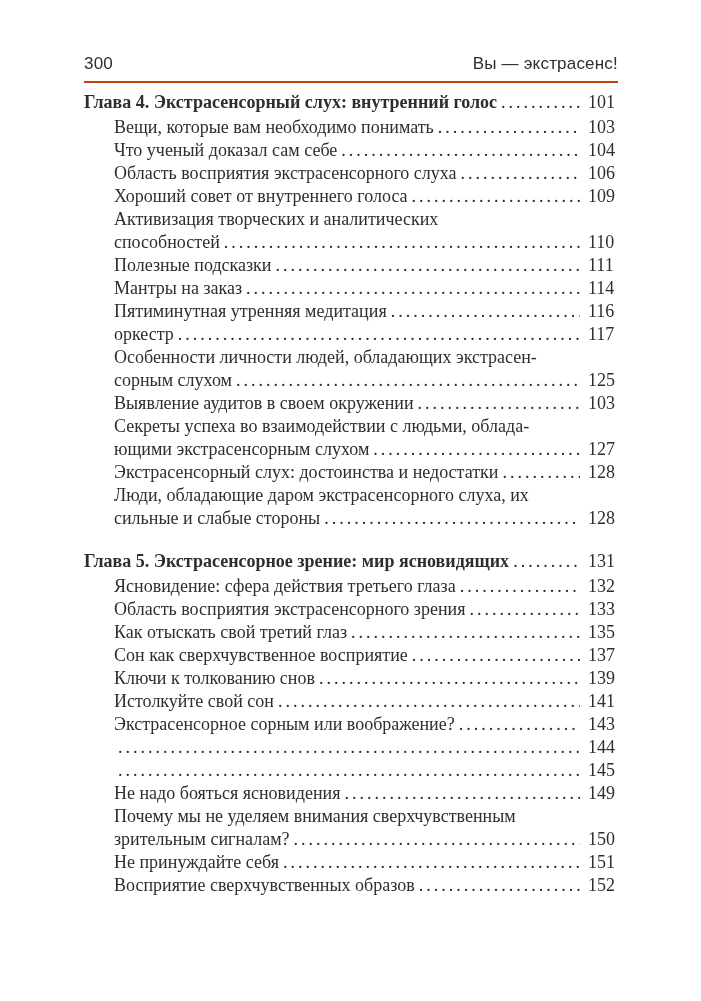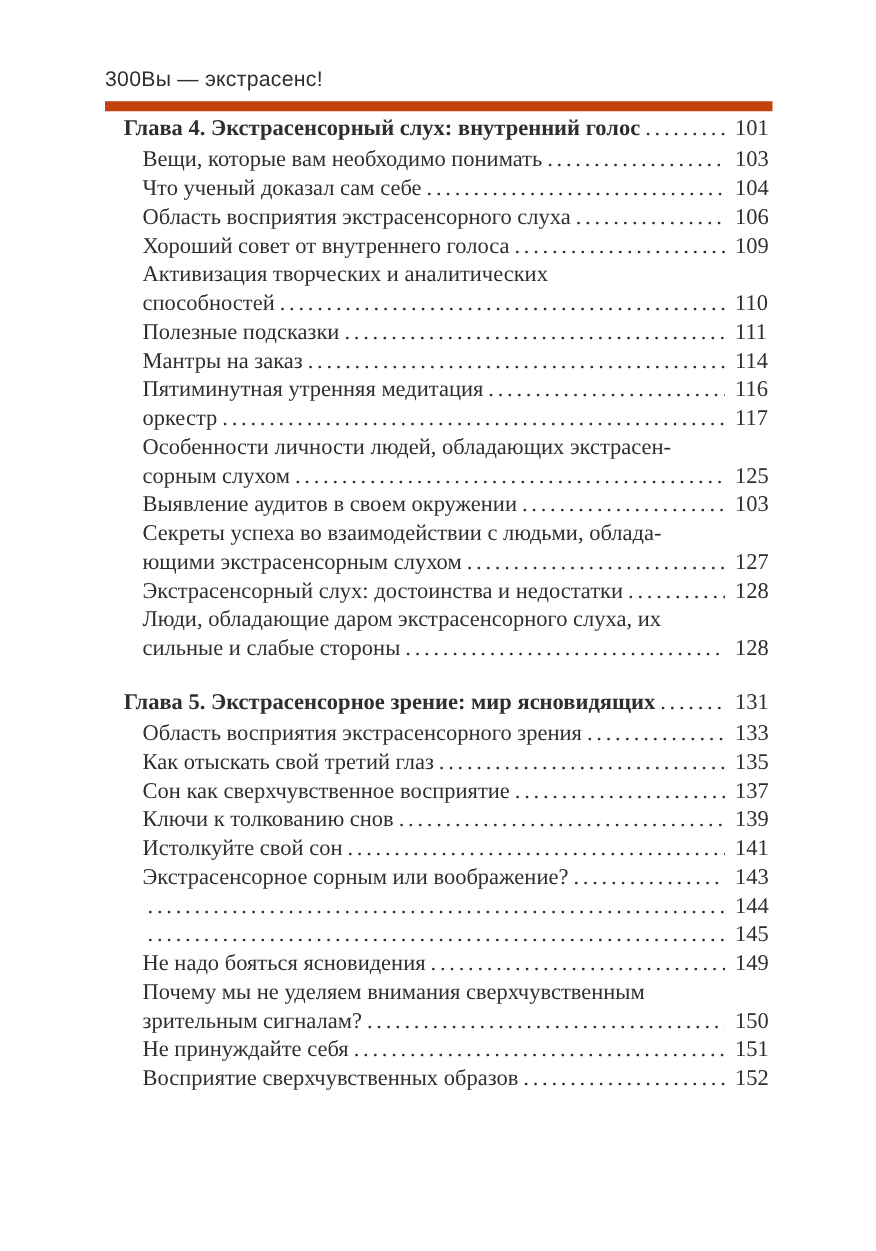--- a/index.html
+++ b/index.html
@@ -12,37 +12,38 @@
     position: relative;
     width: 701px; height: 1001px;
     background: #ffffff;
     color: #2e2e2e;
     font-family: "Liberation Serif", serif;
   }
   .page-header {
     position: absolute;
     left: 84px; right: 83px; top: 54px;
     display: flex;
+    justify-content: space-between;
     align-items: baseline;
     font-family: "Liberation Sans", sans-serif;
     font-size: 17px;
     line-height: 20px;
     color: #2e2e2e;
-    border-bottom: 8px solid #c2410c;
+    border-bottom: 2px solid #c2410c;
     padding-bottom: 7px;
     letter-spacing: 0.2px;
   }
   .toc {
     position: absolute;
     left: 84px; right: 83px; top: 91px;
     font-size: 18px;
     line-height: 23px;
   }
   .toc-section + .toc-section { margin-top: 20px; }
-  .toc-chapter { font-weight: bold; margin-bottom: 2px; margin-left: 15px; }
+  .toc-chapter { font-weight: bold; margin-bottom: 2px; }
   .toc-row { display: flex; align-items: baseline; }
   .toc-entry .toc-row { padding-left: 30px; }
   .toc-text { white-space: nowrap; }
   .dots {
     flex: 1 1 auto;
     overflow: hidden;
     white-space: nowrap;
     margin: 0 8px 0 4px;
     letter-spacing: 3px;
     font-weight: normal;
@@ -189,20 +190,27 @@
       <section class="toc-section">
         <div class="toc-chapter">
           <div class="toc-row">
             <span class="toc-text">Глава 5. Экстрасенсорное зрение: мир ясновидящих</span>
             <span class="dots"></span>
             <span class="pg">131</span>
           </div>
         </div>
         <div class="toc-entry">
           <div class="toc-row">
+            <span class="toc-text">Ясновидение: сфера действия третьего глаза</span>
+            <span class="dots"></span>
+            <span class="pg">132</span>
+          </div>
+        </div>
+        <div class="toc-entry">
+          <div class="toc-row">
             <span class="toc-text">Область восприятия экстрасенсорного зрения</span>
             <span class="dots"></span>
             <span class="pg">133</span>
           </div>
         </div>
         <div class="toc-entry">
           <div class="toc-row">
             <span class="toc-text">Как отыскать свой третий глаз</span>
             <span class="dots"></span>
             <span class="pg">135</span>

